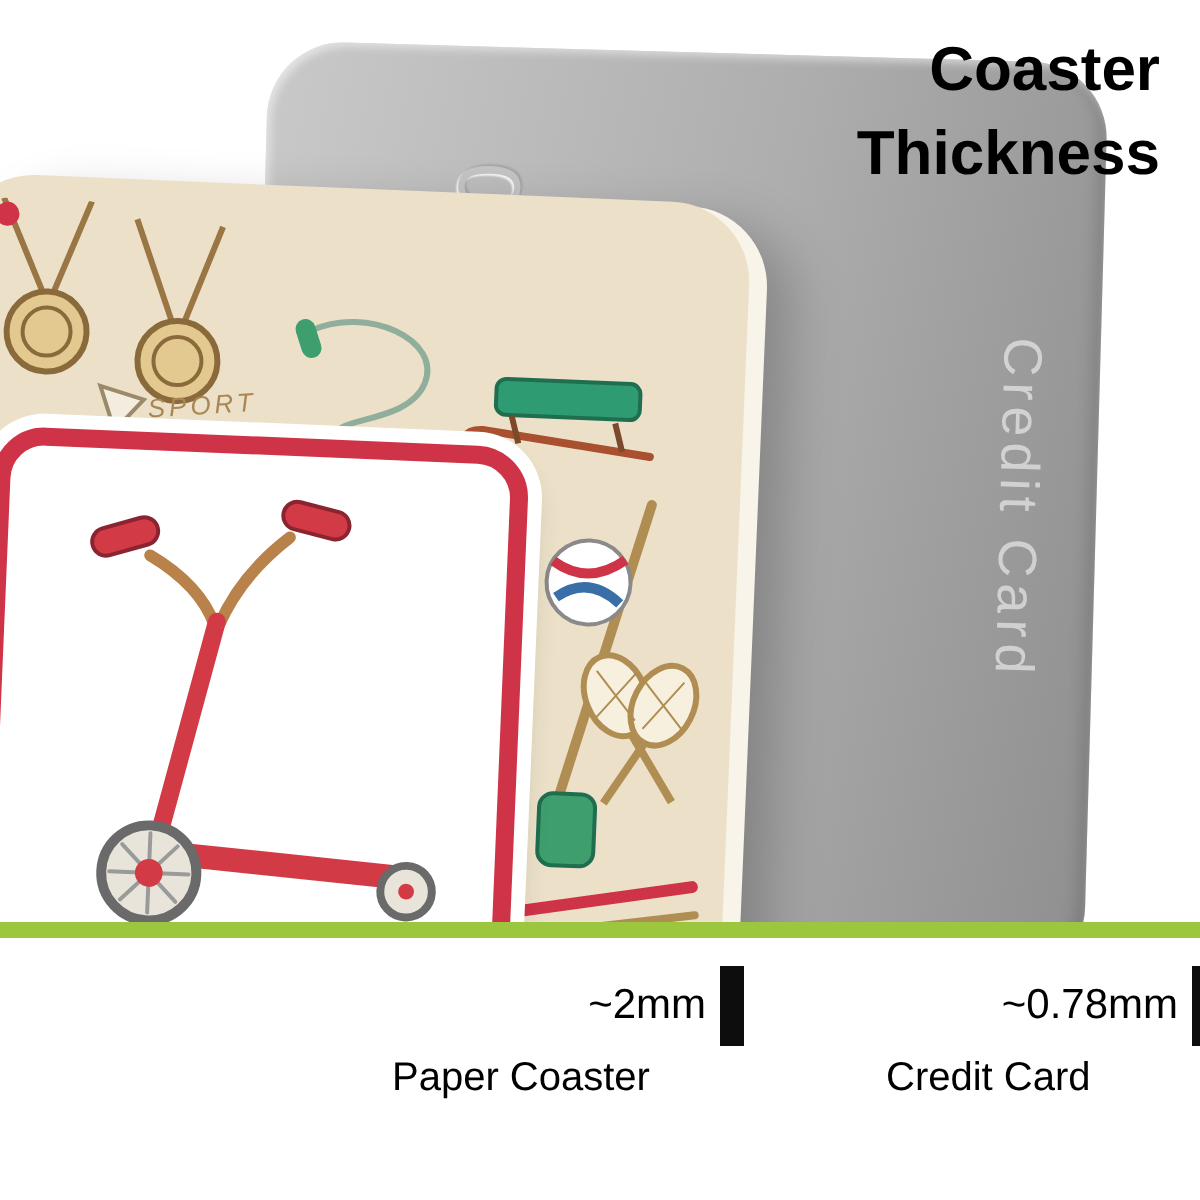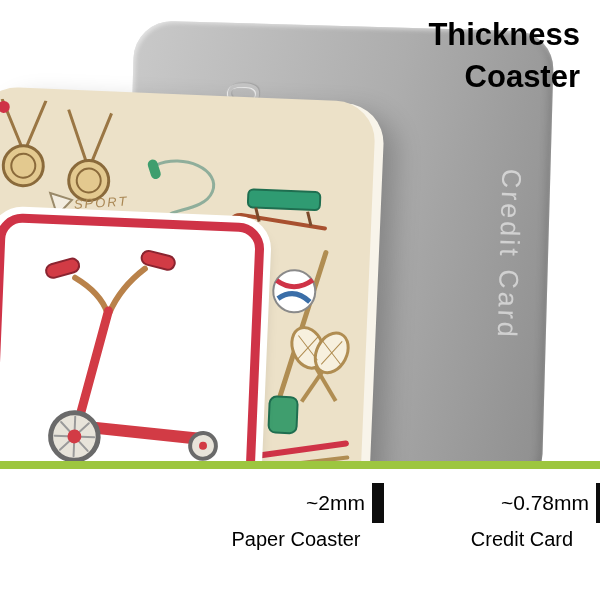--- a/index.html
+++ b/index.html
@@ -55,28 +55,28 @@
     background:#ffffff;border:9px solid #cf3347;border-radius:26px;
     box-shadow:0 0 0 7px #ffffff, 6px 6px 12px rgba(0,0,0,.10);
   }
   .inner-card svg{display:block;width:100%;height:100%;padding:6px;box-sizing:border-box;}
 
   
   .green-line{position:absolute;left:0;top:461px;width:600px;height:8px;background:#9dc63f;z-index:6;}
 
   
   .legend-group{position:absolute;display:flex;flex-direction:column;}
-  .legend-coaster{left:208px;top:482px;width:176px;}
+  .legend-coaster{left:196px;top:482px;width:176px;}
   .legend-card{left:443px;top:482px;width:158px;}
   .legend-row{display:flex;justify-content:flex-end;align-items:center;gap:7px;height:42px;}
   .legend-value{font-size:21px;}
   .bar{background:#0d0d0d;height:40px;}
   .bar-thick{width:12px;}
   .bar-thin{width:5px;}
-  .legend-label{text-align:center;font-size:20px;margin-top:4px;}
+  .legend-label{font-size:20px;margin-top:4px;}
 </style>
 </head>
 <body>
 
 <div class="stage">
 
   <div class="scene">
 
     <div class="credit-card">
       <div class="card-number">0000</div>
@@ -171,22 +171,22 @@
             <path d="M72 178 V218 M52 198 H92 M58 184 L86 212 M86 184 L58 212" stroke="#9a9a9a" stroke-width="2"></path>
             <circle cx="72" cy="198" r="7" fill="#d23b45"></circle>
             <circle cx="202" cy="202" r="13" fill="#e8e4da" stroke="#6a6a6a" stroke-width="4"></circle>
             <circle cx="202" cy="202" r="4" fill="#d23b45"></circle>
           </g>
         </svg>
       </div>
     </div>
 
     <div class="title">
+      <div>Coaster</div>
       <div>Thickness</div>
-      <div>Coaster</div>
     </div>
   </div>
 
   <div class="green-line"></div>
 
   <div class="legend-group legend-coaster">
     <div class="legend-row">
       <span class="legend-value">~2mm</span>
       <span class="bar bar-thick"></span>
     </div>

